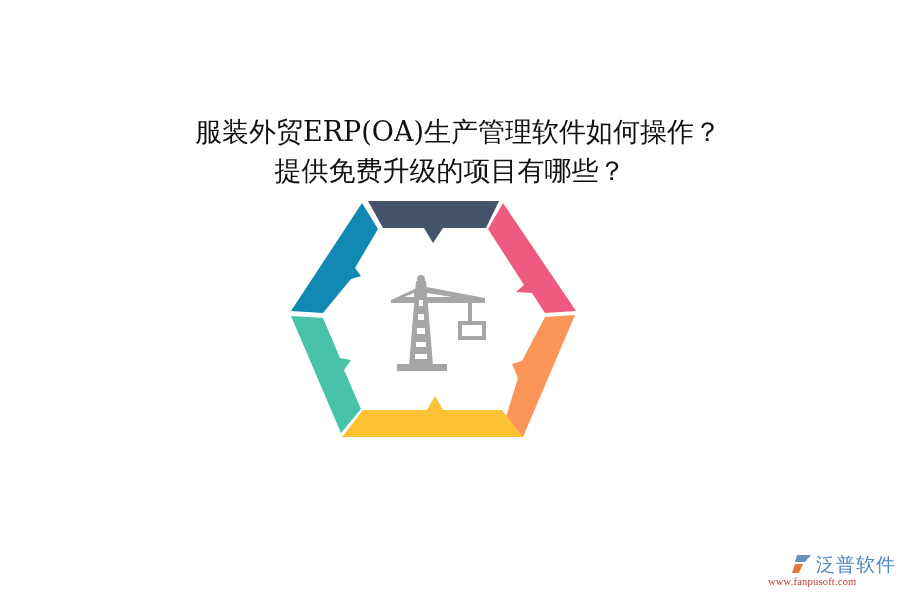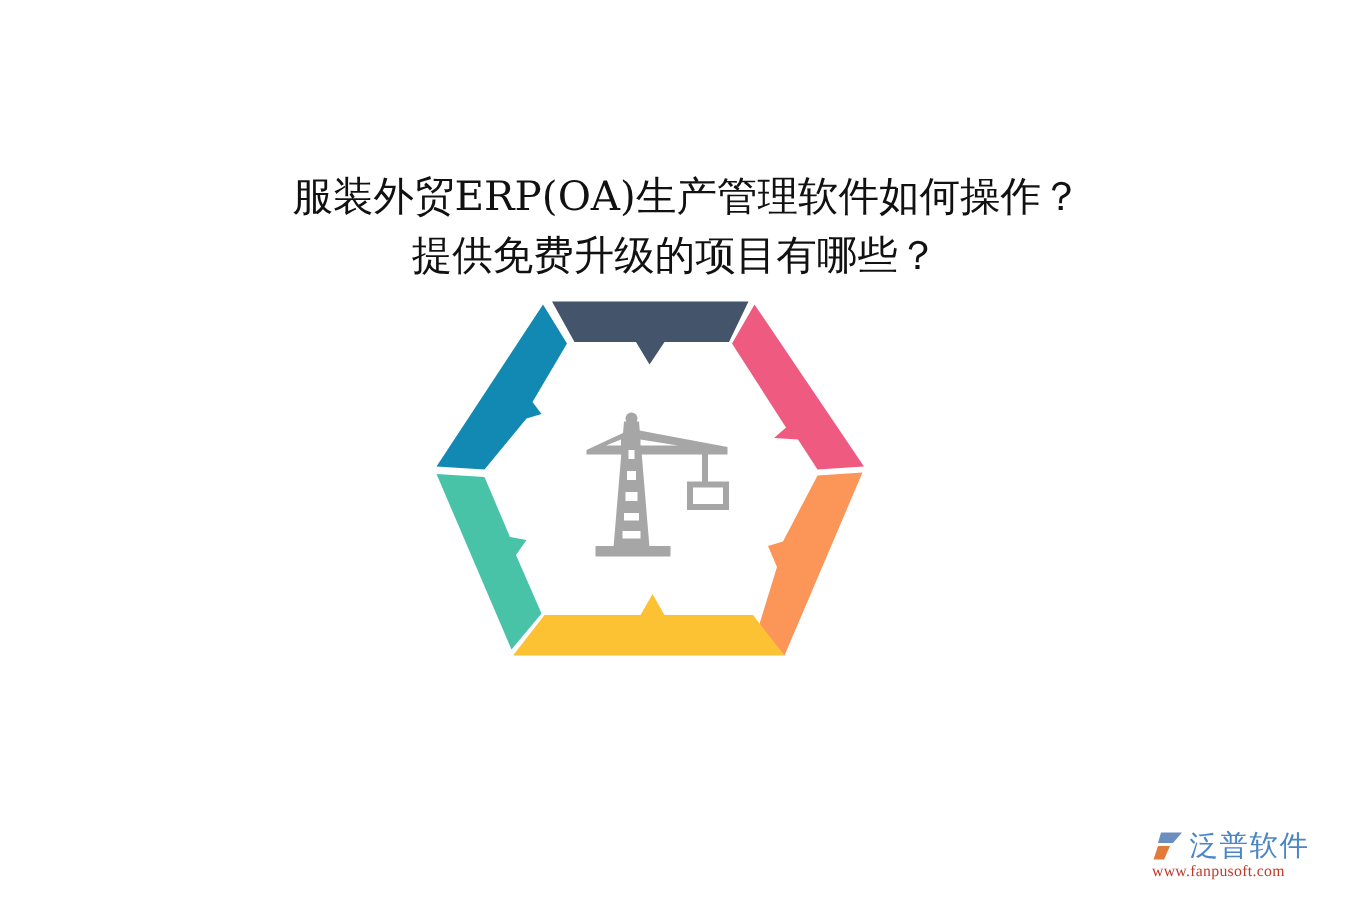--- a/index.html
+++ b/index.html
@@ -6,21 +6,21 @@
   body { width: 900px; height: 600px; position: relative; overflow: hidden; font-family: "DejaVu Serif", "Liberation Serif", serif; }
   .title {
     position: absolute; left: 0; width: 900px; text-align: center;
     color: #111111; font-family: "DejaVu Serif", "Liberation Serif", serif;
     font-size: 27px; line-height: 36px; letter-spacing: 0px;
   }
   .title.l1 { top: 114px; left: 8px; }
   .title.l2 { top: 153px; left: 0px; }
   svg.diagram { position: absolute; left: 0; top: 0; }
   .logo { position: absolute; left: 768px; top: 553px; width: 128px; height: 40px; }
-  .logo-row { display: flex; align-items: center; }
+  .logo-row { display: flex; align-items: center; justify-content: flex-end; }
   .logo-mark { width: 22px; height: 20px; margin-right: 3px; }
   .logo-name { font-family: "DejaVu Sans", "Liberation Sans", sans-serif; font-size: 19px; color: #4a86c5; letter-spacing: 1px; line-height: 22px; }
   .logo-url { font-family: Liberation Serif, serif; font-size: 10.5px; color: #c0392b; margin-top: 1px; letter-spacing: 0.2px; }
 </style>
 </head>
 <body>
 
 <div class="title l1">服装外贸ERP(OA)生产管理软件如何操作？</div>
 <div class="title l2">提供免费升级的项目有哪些？</div>
 

